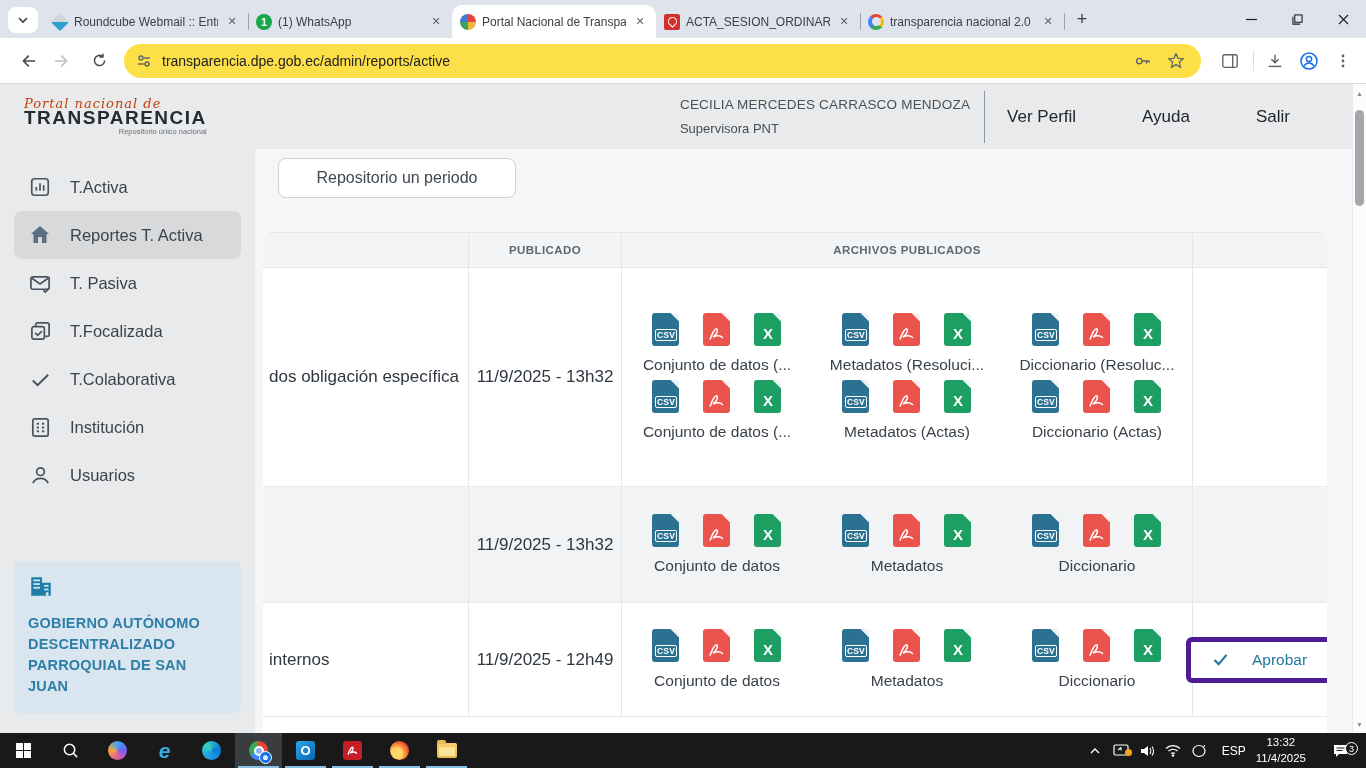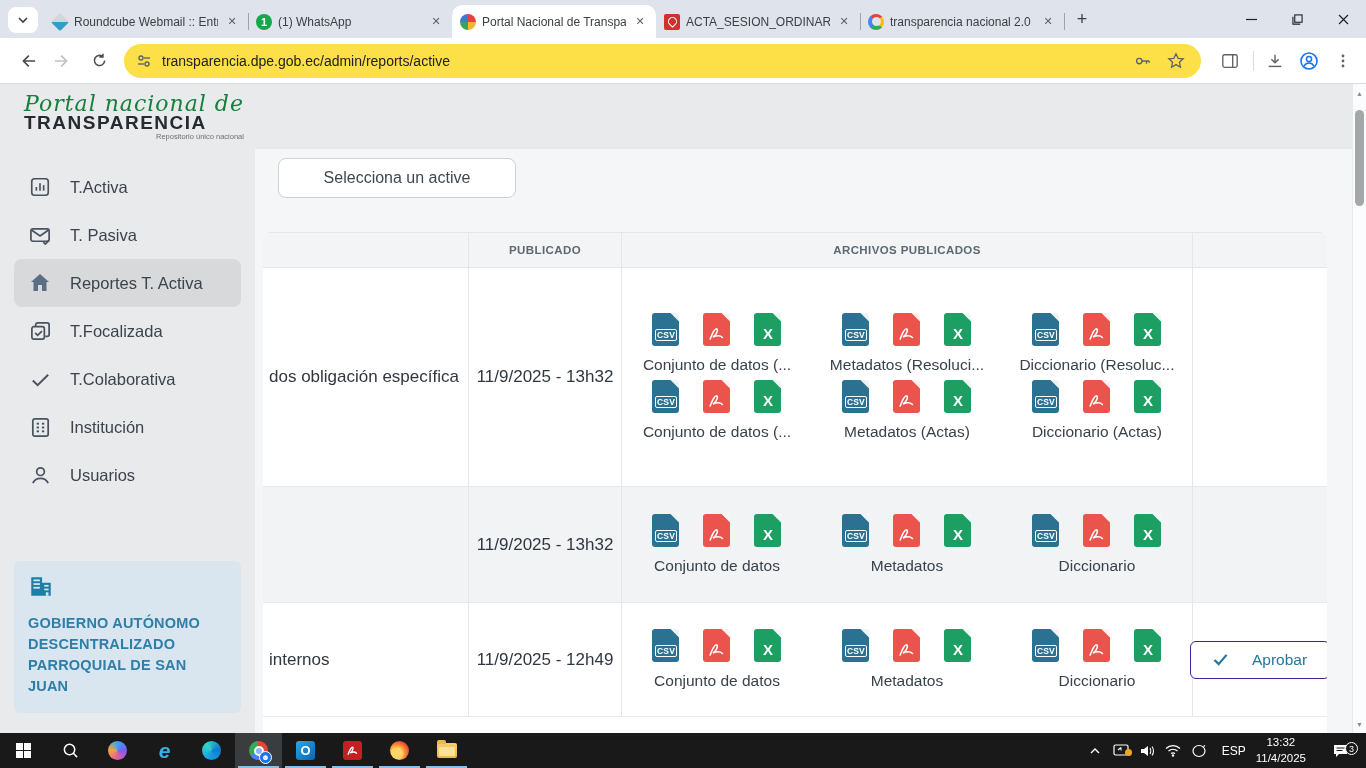--- a/index.html
+++ b/index.html
@@ -31,21 +31,21 @@
   .nav-btn.disabled { color:#bdc1c6; }
   .omnibox { flex:1; height:34px; background:#fde047; border-radius:17px; margin:0 8px 0 6px; display:flex; align-items:center; padding:0 12px; }
   .omni-url { flex:1; font-size:14px; color:#202124; margin-left:10px; }
   .tool-ic { width:26px; height:26px; display:flex; align-items:center; justify-content:center; color:#5f6368; margin-left:8px; }
   .tool-sep { width:1px; height:20px; background:#dadce0; margin-left:10px; }
 
   
   .site { position:absolute; left:0; top:84px; width:1366px; height:649px; background:#f5f6f7; overflow:hidden; }
   .site-header { position:absolute; left:0; top:0; width:1366px; height:65px; background:#e9eaeb; display:flex; align-items:center; }
   .logo { margin-left:24px; line-height:1; }
-  .logo-script { font-family:"DejaVu Serif", serif; font-style:italic; font-size:22px; color:#15803d; letter-spacing:1px; }
+  .logo-script { font-family:"DejaVu Serif", serif; font-style:italic; font-size:13px; color:#c2410c; letter-spacing:1px; }
   .logo-main { font-size:19px; font-weight:bold; color:#262b31; letter-spacing:1.5px; margin-top:-2px; }
   .logo-tag { font-size:7.5px; color:#6a7076; text-align:right; margin-top:1px; }
   .hdr-right { margin-left:auto; display:flex; align-items:center; height:100%; }
   .hdr-user { text-align:left; margin-right:14px; }
   .hdr-user-name { font-size:13.5px; color:#4a5257; letter-spacing:.2px; }
   .hdr-user-role { font-size:13px; color:#464e54; margin-top:9px; }
   .hdr-divider { width:1px; height:52px; background:#8d949b; }
   .hdr-links { display:flex; align-items:center; gap:66px; margin:0 76px 0 22px; }
   .hdr-link { font-size:17px; color:#20262c; }
 
@@ -80,21 +80,21 @@
   .ficons { display:flex; gap:24px; }
   .file-icon { width:27px; height:33px; border-radius:3px; position:relative; display:flex; align-items:flex-end; justify-content:center; }
   .file-icon .fold { position:absolute; top:0; right:0; width:9px; height:9px; background:#fff; clip-path:polygon(0 0,100% 100%,100% 0); opacity:.92; border-bottom-left-radius:2px; }
   .fi-csv { background:#2b7191; }
   .fi-csv .ft { color:#fff; font-size:8.5px; font-weight:bold; border:1px solid #fff; border-radius:2px; padding:0 1px; margin-bottom:5px; letter-spacing:.2px;text-align:right; }
   .fi-xls { background:#1d9e62; }
   .fi-xls .ft { color:#fff; font-size:15px; font-weight:bold; margin-bottom:4px; }
   .fi-pdf { background:#ea544d; }
   .fi-pdf svg { margin-bottom:4px; }
   .flabel { font-size:15.5px; color:#39424c; white-space:nowrap; }
-  .approve-btn { display:flex; align-items:center; gap:24px; border:1px solid #4c1d95; color:#2478a0; background:#fff; border-radius:6px; padding:9px 22px; font-size:15.5px;justify-content:space-between; }
+  .approve-btn { display:flex; align-items:center; gap:24px; border:5px solid #4c1d95; color:#2478a0; background:#fff; border-radius:6px; padding:9px 22px; font-size:15.5px;justify-content:space-between; }
 
   
   .pg-scroll { position:absolute; right:0; top:0; width:14px; height:649px; background:#fbfcfd; border-left:1px solid #e8eaed; }
   .pg-arrow { position:absolute; left:0; width:13px; height:14px; display:flex; align-items:center; justify-content:center; font-size:7px; color:#8a8f94; }
   .pg-thumb { position:absolute; left:2px; top:26px; width:9px; height:96px; background:#a5a8ab; border-radius:5px; }
 
   
   .taskbar { position:absolute; left:0; top:733px; width:1366px; height:35px; background:#191919; display:flex; align-items:stretch; }
   .tb-slot { width:47px; display:flex; align-items:center; justify-content:center; position:relative; }
   .tb-slot.focused { background:#3a3d40; }
@@ -247,52 +247,64 @@
     </div>
 </div>
 
 <div class="site">
   <div class="site-header">
     <div class="logo">
       <div class="logo-script">Portal nacional de</div>
       <div class="logo-main">TRANSPARENCIA</div>
       <div class="logo-tag">Repositorio único nacional</div>
     </div>
+    <div class="hdr-right">
+      <div class="hdr-user">
+        <div class="hdr-user-name">CECILIA MERCEDES CARRASCO MENDOZA</div>
+        <div class="hdr-user-role">Supervisora PNT</div>
+      </div>
+      <div class="hdr-divider"></div>
+      <div class="hdr-links">
+        <span class="hdr-link">Ver Perfil</span>
+        <span class="hdr-link">Ayuda</span>
+        <span class="hdr-link">Salir</span>
+      </div>
+    </div>
   </div>
 
   <div class="sidebar">
     <div class="side-items" id="side-items">
         <div class="side-item">
           <span class="s-ic">
             <svg width="22" height="22" viewBox="0 0 24 24">
               <rect x="3" y="3" width="18" height="18" rx="3" fill="none" stroke="currentColor" stroke-width="1.8"></rect>
               <line x1="8" y1="16" x2="8" y2="12" stroke="currentColor" stroke-width="1.8"></line>
               <line x1="12" y1="16" x2="12" y2="8" stroke="currentColor" stroke-width="1.8"></line>
               <line x1="16" y1="16" x2="16" y2="10" stroke="currentColor" stroke-width="1.8"></line>
             </svg>
           </span>
           <span>T.Activa</span>
         </div>
+        <div class="side-item active">
+          <span class="s-ic">
+            <svg width="24" height="24" viewBox="0 0 24 24">
+              <path d="M12 3l9 8h-2.5v9h-4.5v-6h-4v6H5.5v-9H3z" fill="currentColor"></path>
+            </svg>
+          </span>
+          <span>Reportes T. Activa</span>
+        </div>
         <div class="side-item">
           <span class="s-ic">
             <svg width="23" height="23" viewBox="0 0 24 24">
               <rect x="2" y="5" width="19" height="13" rx="2" fill="none" stroke="currentColor" stroke-width="1.8"></rect>
               <path d="M3 6.5l8.5 6L20 6.5" fill="none" stroke="currentColor" stroke-width="1.8"></path>
               <path d="M15 19l2 2 4-4" fill="none" stroke="currentColor" stroke-width="1.8"></path>
             </svg>
           </span>
           <span>T. Pasiva</span>
-        </div>
-        <div class="side-item active">
-          <span class="s-ic">
-            <svg width="24" height="24" viewBox="0 0 24 24">
-              <path d="M12 3l9 8h-2.5v9h-4.5v-6h-4v6H5.5v-9H3z" fill="currentColor"></path>
-            </svg>
-          </span>
-          <span>Reportes T. Activa</span>
         </div>
         <div class="side-item">
           <span class="s-ic">
             <svg width="23" height="23" viewBox="0 0 24 24">
               <rect x="3" y="7" width="13" height="13" rx="2" fill="none" stroke="currentColor" stroke-width="1.8"></rect>
               <path d="M7 7V5a2 2 0 0 1 2-2h10a2 2 0 0 1 2 2v10a2 2 0 0 1-2 2h-2" fill="none" stroke="currentColor" stroke-width="1.8"></path>
               <path d="M6.5 13.5l2.5 2.5 4.5-4.5" fill="none" stroke="currentColor" stroke-width="1.8"></path>
             </svg>
           </span>
           <span>T.Focalizada</span>
@@ -344,21 +356,21 @@
               <rect x="16.5" y="17.8" width="2.4" height="3.2"></rect>
             </g>
           </svg>
       </div>
       <div class="inst-name">GOBIERNO AUTÓNOMO DESCENTRALIZADO PARROQUIAL DE SAN JUAN</div>
     </div>
   </div>
 
   <div class="main">
     <div class="period-select">
-      <span>Selecciona un active</span>
+      <span>Repositorio un periodo</span>
     </div>
     <div class="card">
       <div class="thead">
         <div class="th col-name"></div>
         <div class="th col-pub">PUBLICADO</div>
         <div class="th col-files">ARCHIVOS PUBLICADOS</div>
         <div class="th col-act"></div>
       </div>
       <div id="tbody">
           <div class="trow" style="height: 219px;">

